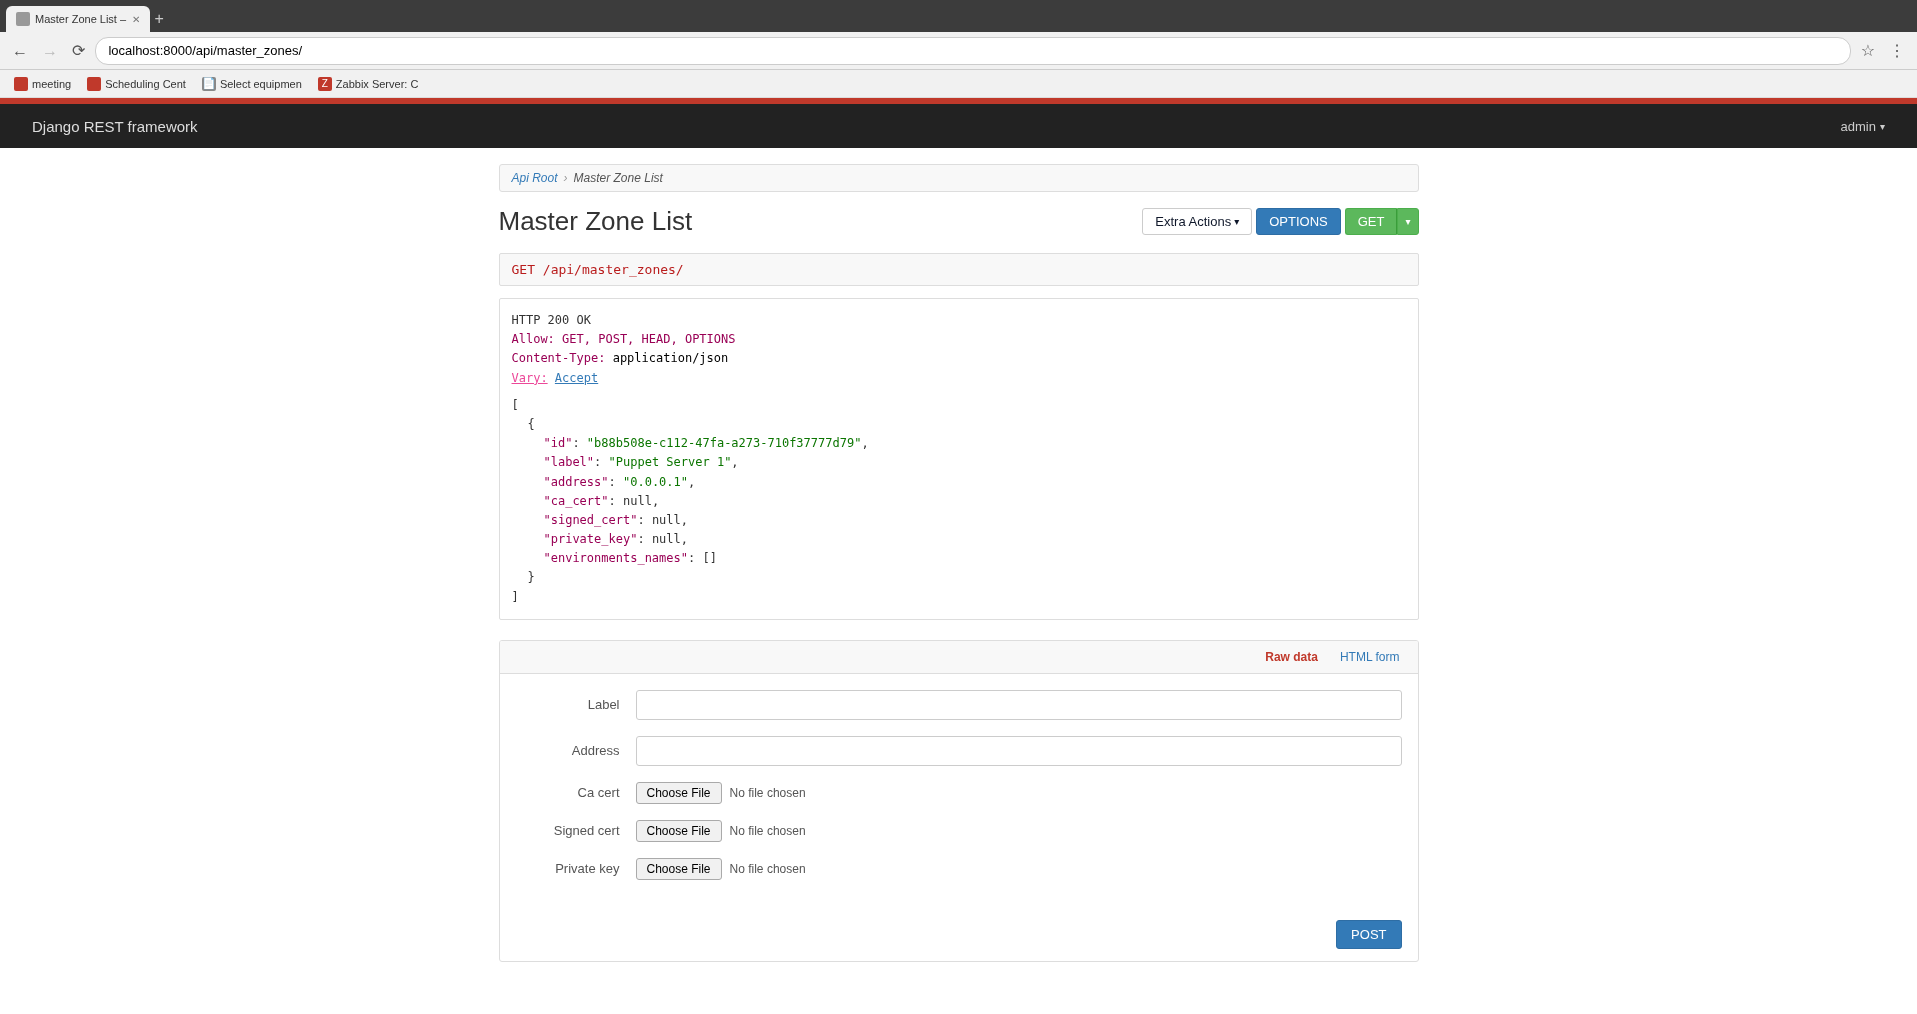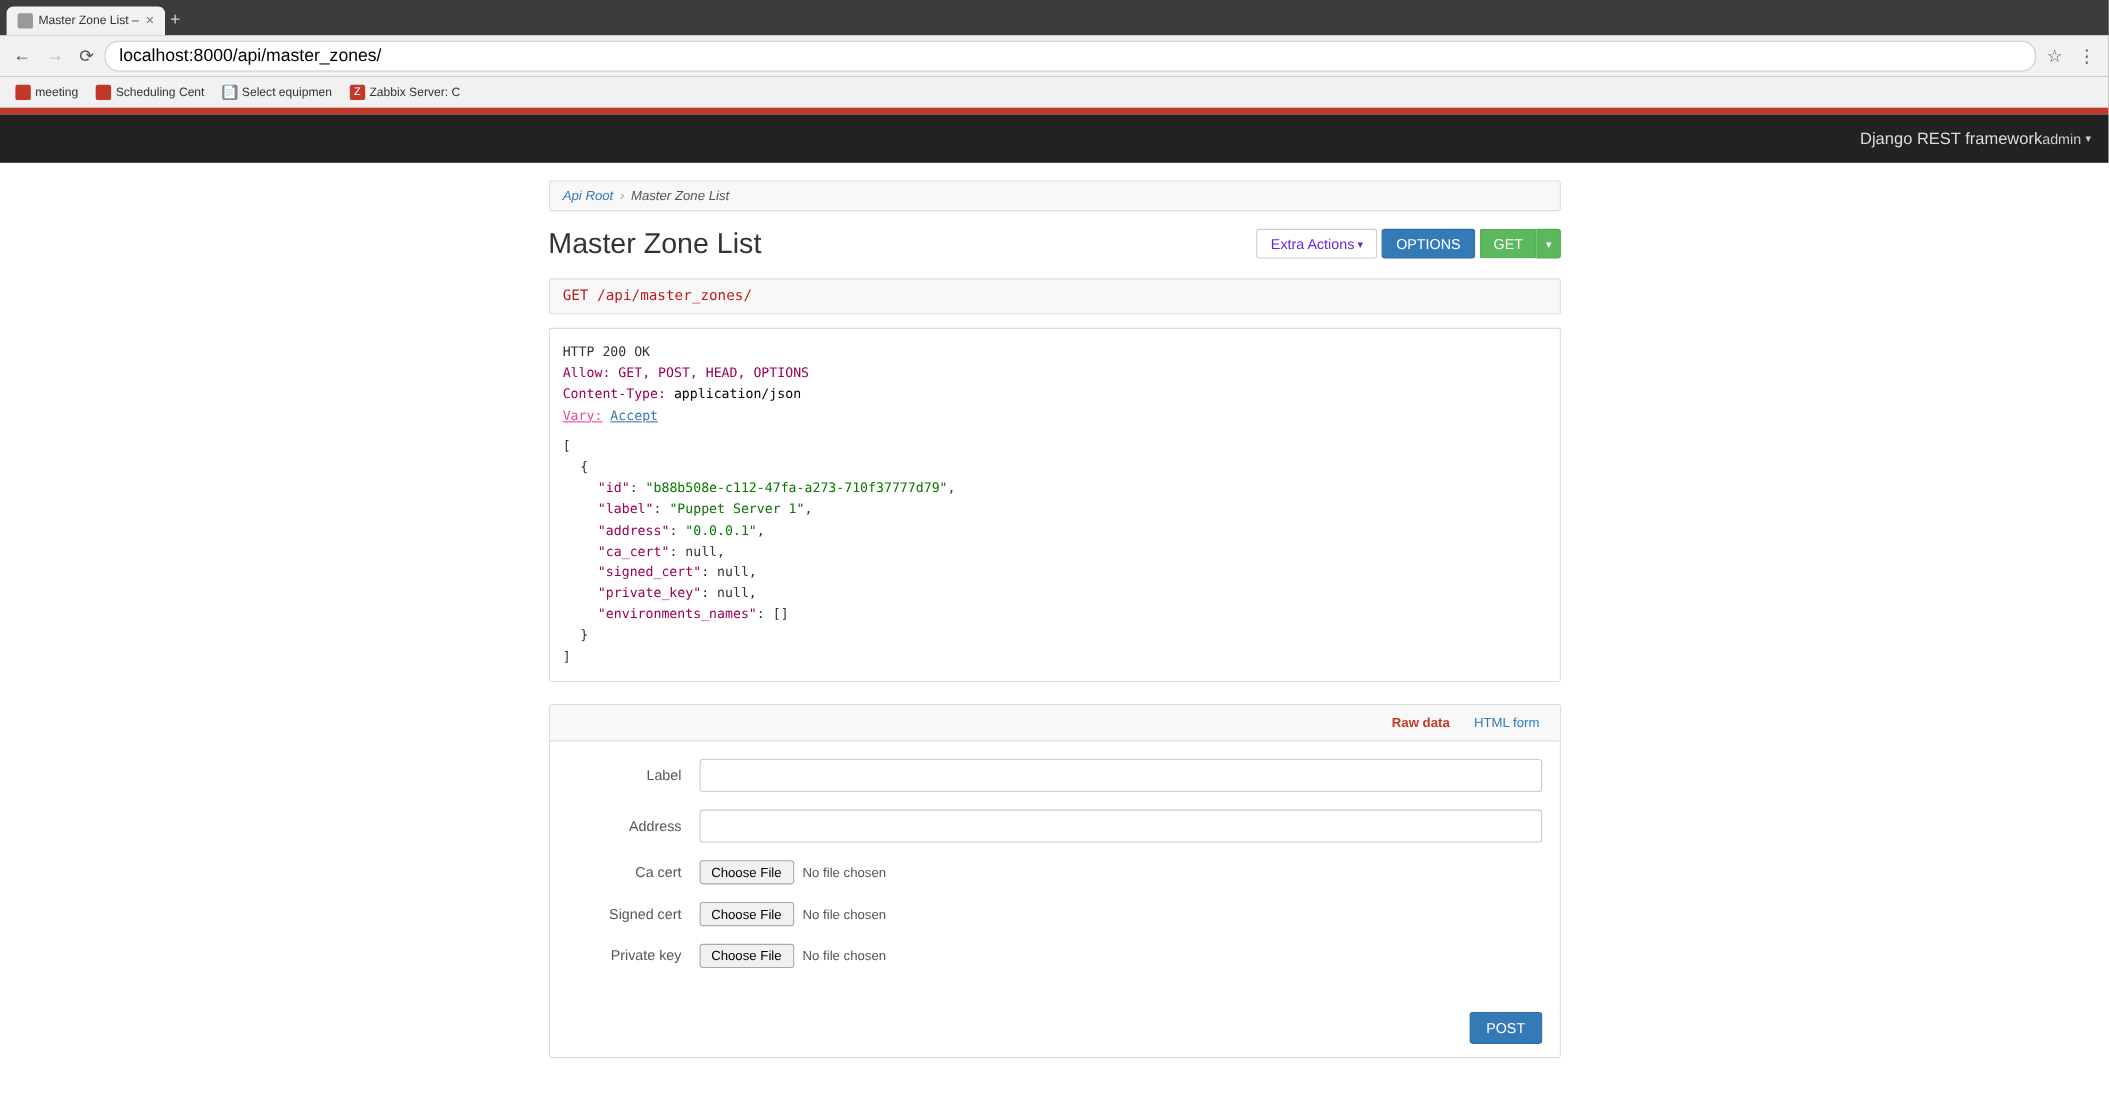--- a/index.html
+++ b/index.html
@@ -9,54 +9,54 @@
     .browser-chrome { background: #3c3c3c; }
     .browser-tabs { display: flex; align-items: center; background: #3c3c3c; padding: 6px 6px 0; height: 32px; }
     .browser-tab { display: flex; align-items: center; background: #f1f1f1; border-radius: 6px 6px 0 0; padding: 4px 10px; font-size: 11px; color: #333; max-width: 200px; height: 26px; }
     .browser-tab .favicon { width: 14px; height: 14px; margin-right: 5px; background: #999; border-radius: 2px; display: inline-block; }
     .browser-tab .close-btn { margin-left: 6px; color: #777; font-size: 10px; cursor: pointer; }
     .browser-new-tab { margin-left: 4px; color: #ccc; font-size: 16px; cursor: pointer; background: none; border: none; }
 
     .browser-toolbar { display: flex; align-items: center; background: #f1f1f1; padding: 4px 8px; gap: 6px; height: 38px; border-bottom: 1px solid #ccc; }
     .browser-btn { background: none; border: none; font-size: 16px; color: #555; cursor: pointer; padding: 2px 4px; }
     .browser-btn:disabled { color: #bbb; }
-    .address-bar { flex: 1; height: 28px; border: 1px solid #ccc; border-radius: 13px; padding: 0 12px; font-size: 16px; background: #fff; }
+    .address-bar { flex: 1; height: 28px; border: 1px solid #ccc; border-radius: 13px; padding: 0 12px; font-size: 13px; background: #fff; }
 
     .bookmarks-bar { display: flex; align-items: center; background: #f1f1f1; padding: 2px 8px; gap: 4px; height: 28px; border-bottom: 1px solid #ddd; }
     .bookmark-item { display: flex; align-items: center; font-size: 11px; color: #333; padding: 2px 6px; border-radius: 3px; cursor: pointer; gap: 4px; }
     .bookmark-icon { width: 14px; height: 14px; border-radius: 2px; display: inline-block; }
     .bookmark-icon.red { background: #c0392b; }
     .bookmark-icon.gray { background: #888; }
     .bookmark-icon.blue { background: #1a73e8; }
 
     
     .accent-bar { height: 6px; background: #c0392b; width: 100%; }
 
     
-    .navbar { background: #222; color: #fff; display: flex; align-items: center; justify-content: flex-end; padding: 0 16px; height: 44px; }
+    .navbar { background: #222; color: #fff; display: flex; align-items: center; justify-content: space-between; padding: 0 32px; height: 44px; }
     .navbar-brand { font-size: 15px; color: #ddd; }
     .navbar-admin { font-size: 13px; color: #ccc; cursor: pointer; display: flex; align-items: center; gap: 4px; }
     .navbar-admin::after { content: "▾"; font-size: 10px; }
 
     
     .page-content { max-width: 960px; margin: 0 auto; padding: 16px 20px; }
 
     
     .breadcrumb { display: flex; align-items: center; gap: 6px; font-size: 12px; margin-bottom: 14px; background: #f8f8f8; border: 1px solid #ddd; border-radius: 3px; padding: 6px 12px; font-style: italic; }
     .breadcrumb a { color: #337ab7; text-decoration: none; }
     .breadcrumb-sep { color: #999; }
     .breadcrumb-current { color: #555; }
 
     
     .page-title-row { display: flex; align-items: center; justify-content: space-between; margin-bottom: 16px; }
     .page-title { font-size: 26px; font-weight: normal; color: #333; }
     .btn-group { display: flex; align-items: center; gap: 4px; }
 
     .btn { display: inline-flex; align-items: center; gap: 3px; padding: 5px 12px; font-size: 13px; border: 1px solid; border-radius: 3px; cursor: pointer; text-decoration: none; }
-    .btn-default { background: #fff; border-color: #ccc; color: #6d28d9; }
+    .btn-default { background: #fff; border-color: #ccc; color: #0f172a; }
     .btn-primary { background: #337ab7; border-color: #2e6da4; color: #fff; }
     .btn-success { background: #5cb85c; border-color: #4cae4c; color: #fff; }
     .btn-caret { font-size: 10px; }
 
     
     .request-box { background: #f8f8f8; border: 1px solid #ddd; padding: 8px 12px; font-family: monospace; font-size: 13px; color: #b91c1c; margin-bottom: 12px; border-radius: 2px; }
 
     
     .response-box { border: 1px solid #ddd; padding: 12px; font-family: monospace; font-size: 12px; margin-bottom: 20px; border-radius: 2px; line-height: 1.6; }
     .response-status { color: #333; }

